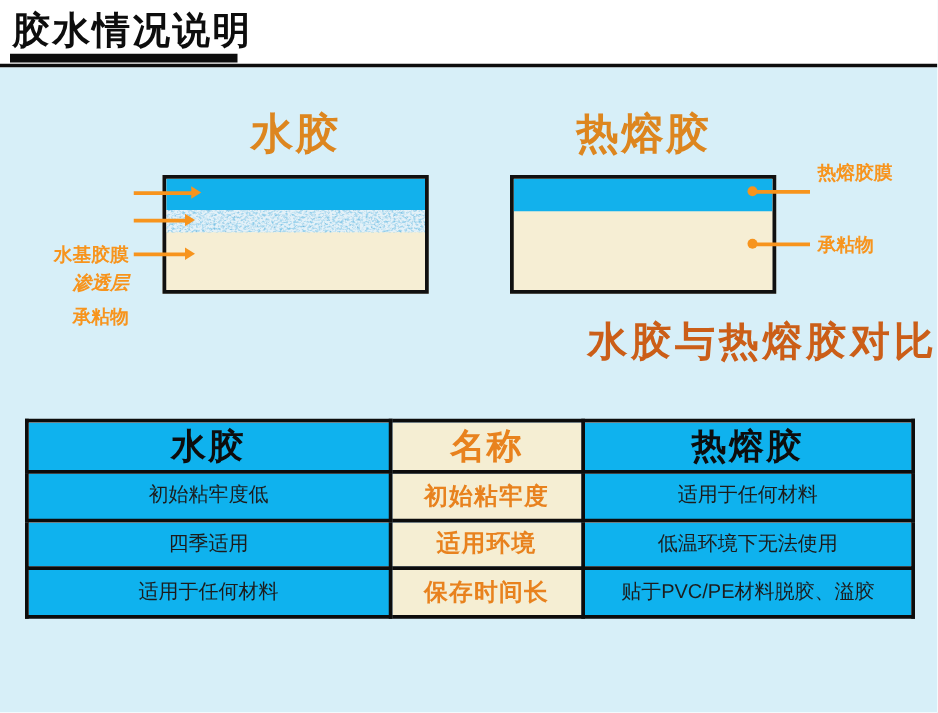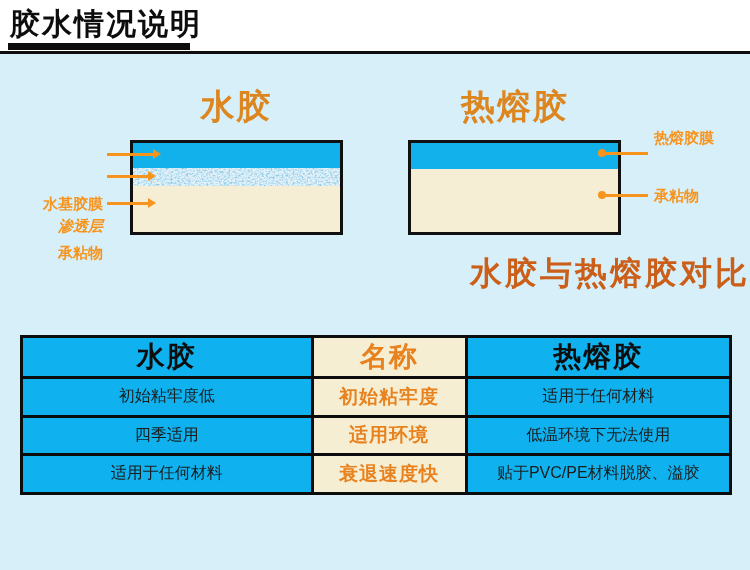--- a/index.html
+++ b/index.html
@@ -161,19 +161,19 @@
         <td class="cell-name">初始粘牢度</td>
         <td class="cell-blue">适用于任何材料</td>
       </tr>
       <tr>
         <td class="cell-blue">四季适用</td>
         <td class="cell-name">适用环境</td>
         <td class="cell-blue">低温环境下无法使用</td>
       </tr>
       <tr>
         <td class="cell-blue">适用于任何材料</td>
-        <td class="cell-name">衰退速度快</td>
+        <td class="cell-name">保存时间长</td>
         <td class="cell-blue">贴于PVC/PE材料脱胶、溢胶</td>
       </tr>
     </tbody>
   </table>
 
 </div>
 
 </body></html>

